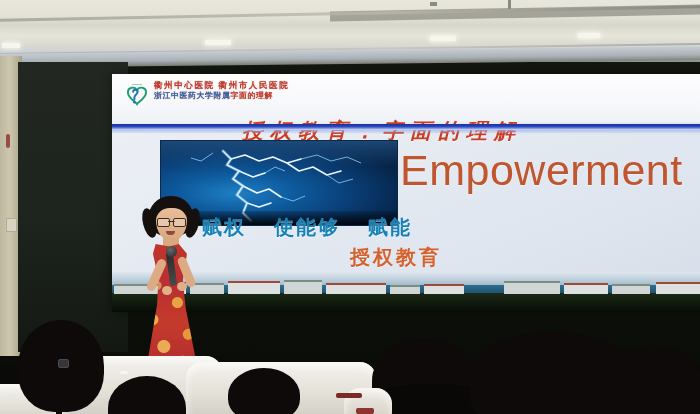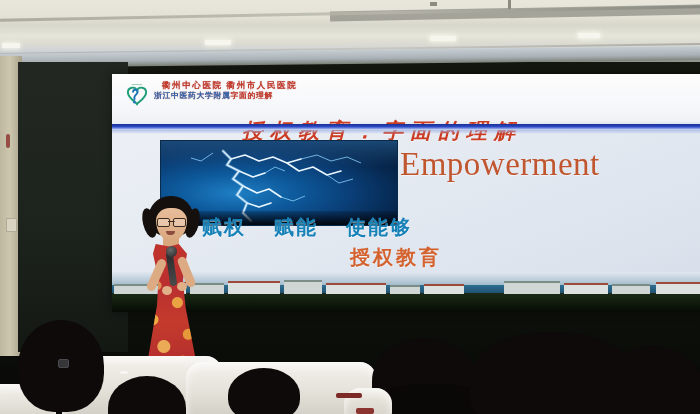--- a/index.html
+++ b/index.html
@@ -74,21 +74,21 @@
     background:linear-gradient(180deg,#fdfdfd,#f6f7fa 70%,#eef1f6);
   }
   .logo{
     position:absolute;left:12px;top:8px;width:26px;height:26px;
   }
   .hosp-names{
     position:absolute;left:42px;top:6px;
     color:#c0392b;line-height:1.32;
     text-shadow:0 0 1px rgba(160,40,30,.5);
   }
-  .hosp-line1{font-size:8.5px;letter-spacing:1.6px;font-weight:700;white-space:nowrap;margin-left:8px;}
+  .hosp-line1{font-size:8.5px;letter-spacing:1.6px;font-weight:700;white-space:nowrap;}
   .hosp-line2{font-size:7.8px;letter-spacing:.7px;font-weight:700;white-space:nowrap;color:#2f5fa8;}
   .hosp-line2 b{color:#c0392b;font-weight:700;}
   .slide-title{
     position:absolute;left:130px;top:20px;
     font-family:Liberation Mono, monospace;
     font-size:21px;font-weight:700;color:#cc3c22;
     letter-spacing:7px;white-space:nowrap;
     font-style:italic;
     text-shadow:0 1px 0 rgba(255,255,255,.6);
     margin-top:23px;
@@ -114,22 +114,22 @@
     background:linear-gradient(180deg,rgba(30,80,130,.85),rgba(10,40,80,0));
   }
   .photo .ground{
     position:absolute;left:0;bottom:0;width:100%;height:14px;
     background:linear-gradient(180deg,rgba(2,8,18,.2),#01060e);
   }
   .bolt{position:absolute;left:0;top:0;width:236px;height:84px;}
 
   .empower{
     position:absolute;left:288px;top:72px;
-    font-family:Liberation Serif, serif;
-    font-size:33px;color:#c0562f;letter-spacing:.5px;white-space:nowrap;
+    font-family:Liberation Sans, sans-serif;
+    font-size:43px;color:#c0562f;letter-spacing:.5px;white-space:nowrap;
     text-shadow:0 1px 1px rgba(255,255,255,.55);
   }
 
   .kw-row{
     position:absolute;left:90px;top:140px;width:500px;
     display:flex;align-items:baseline;gap:28px;white-space:nowrap;
   }
   .kw{
     font-size:20px;font-weight:700;letter-spacing:2px;
     font-family:"Liberation Sans","DejaVu Sans",sans-serif;
@@ -309,22 +309,22 @@
           <path d="M62 10 L70 18 L66 24 L78 30 L72 38 L82 45 L76 54 L86 62 L82 72 L90 80"></path>
         </g>
       </svg>
       <div class="ground"></div>
     </div>
 
     <div class="empower">Empowerment</div>
 
     <div class="kw-row">
       <span class="kw teal">赋权</span>
+      <span class="kw teal">使能够</span>
       <span class="kw teal">赋能</span>
-      <span class="kw teal">使能够</span>
     </div>
     <div class="kw-last">授权教育</div>
 
     <div class="campus">
       <div class="sky"></div>
       <div class="sea"></div>
       <div class="field"></div>
       <div class="bldg t2" style="left:2px;width:44px;height:8px;"></div>
       <div class="bldg" style="left:48px;width:26px;height:10px;"></div>
       <div class="bldg t2" style="left:78px;width:34px;height:9px;"></div>

